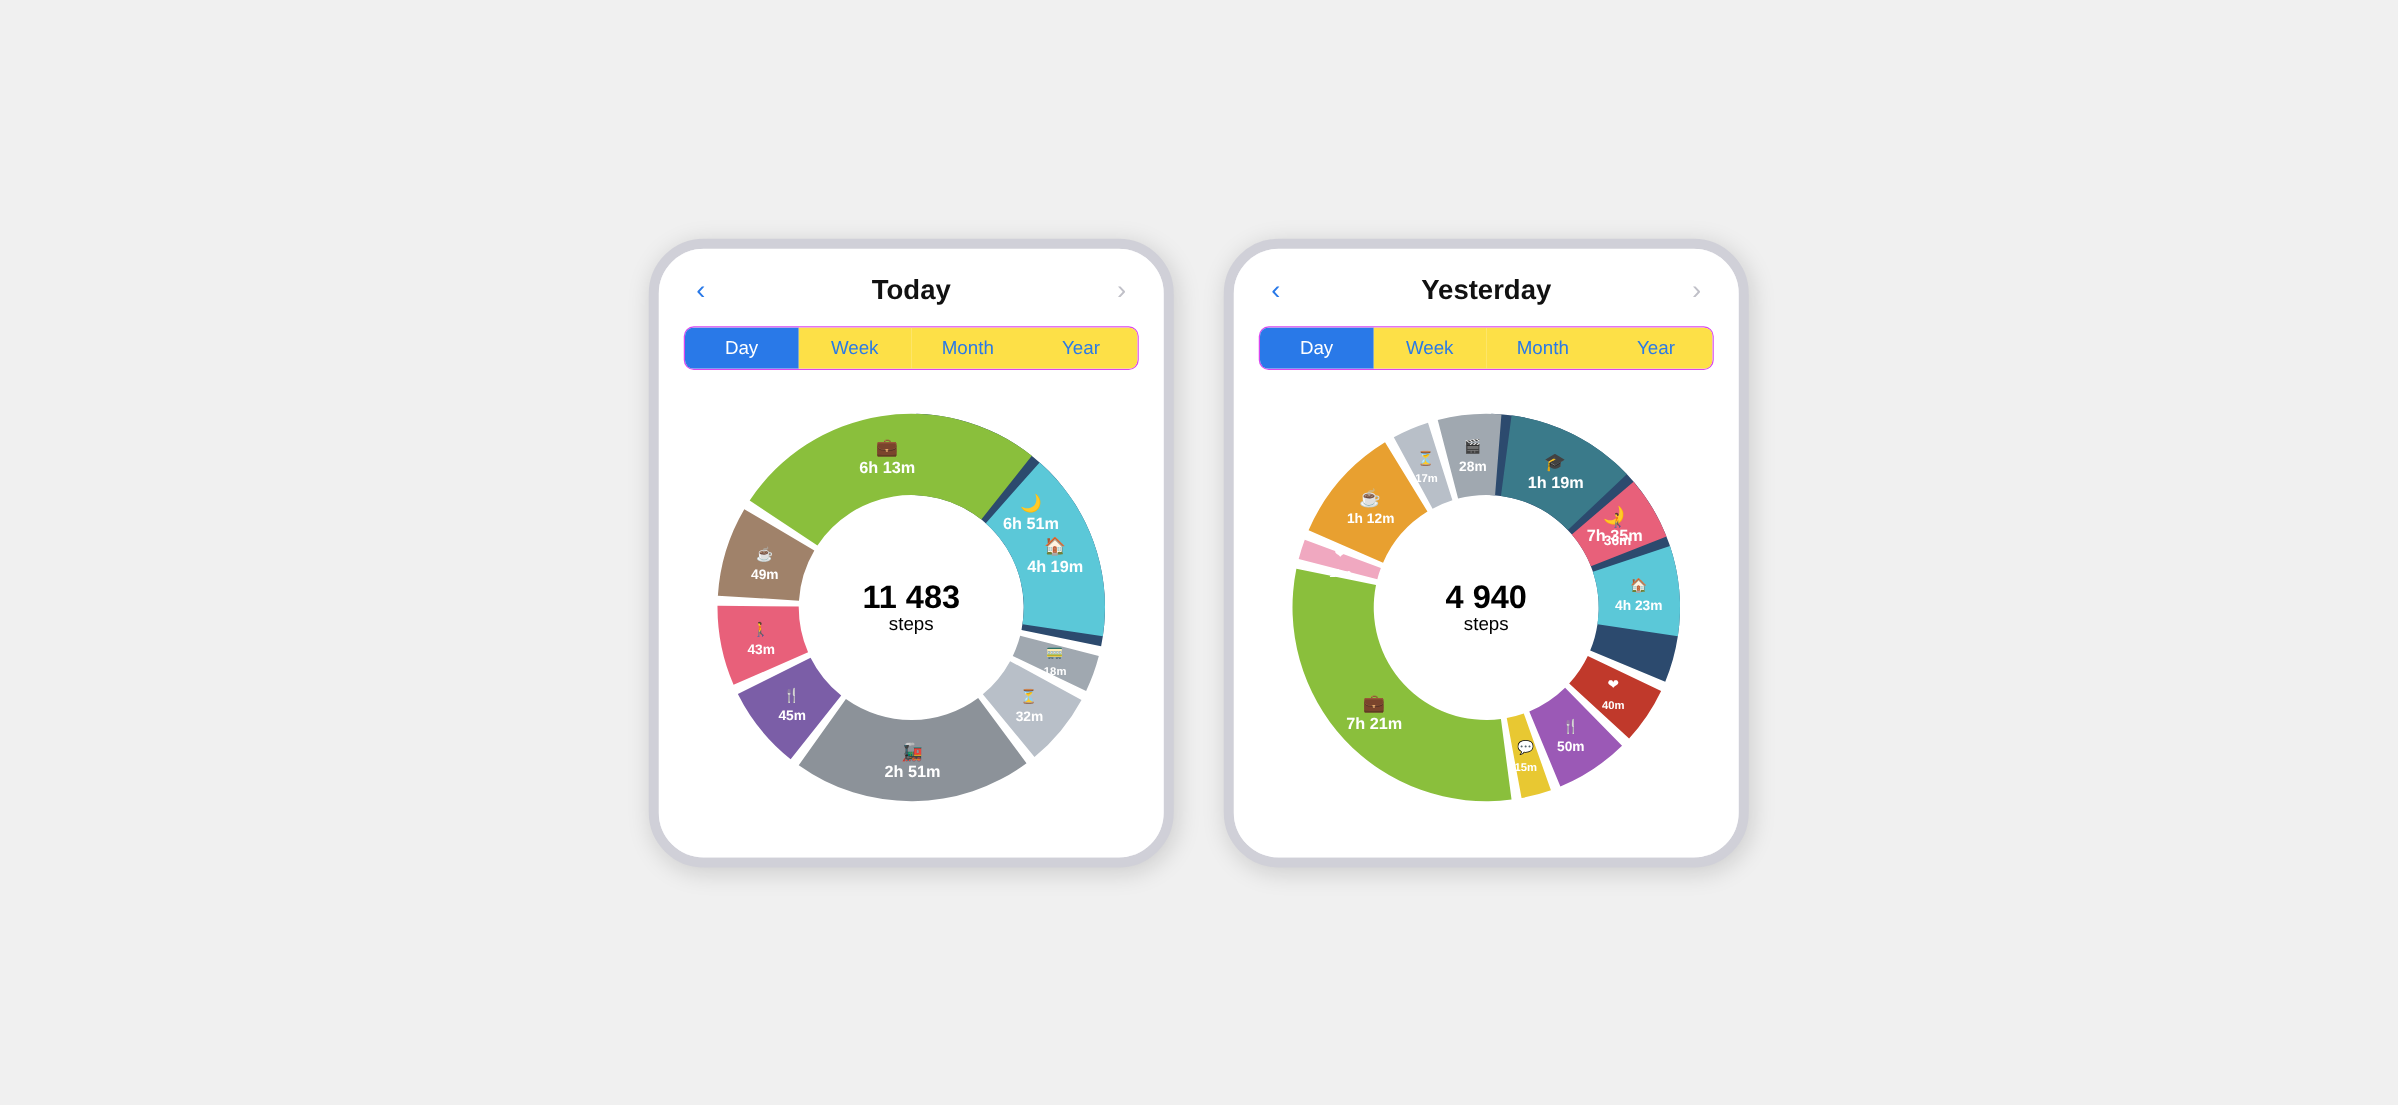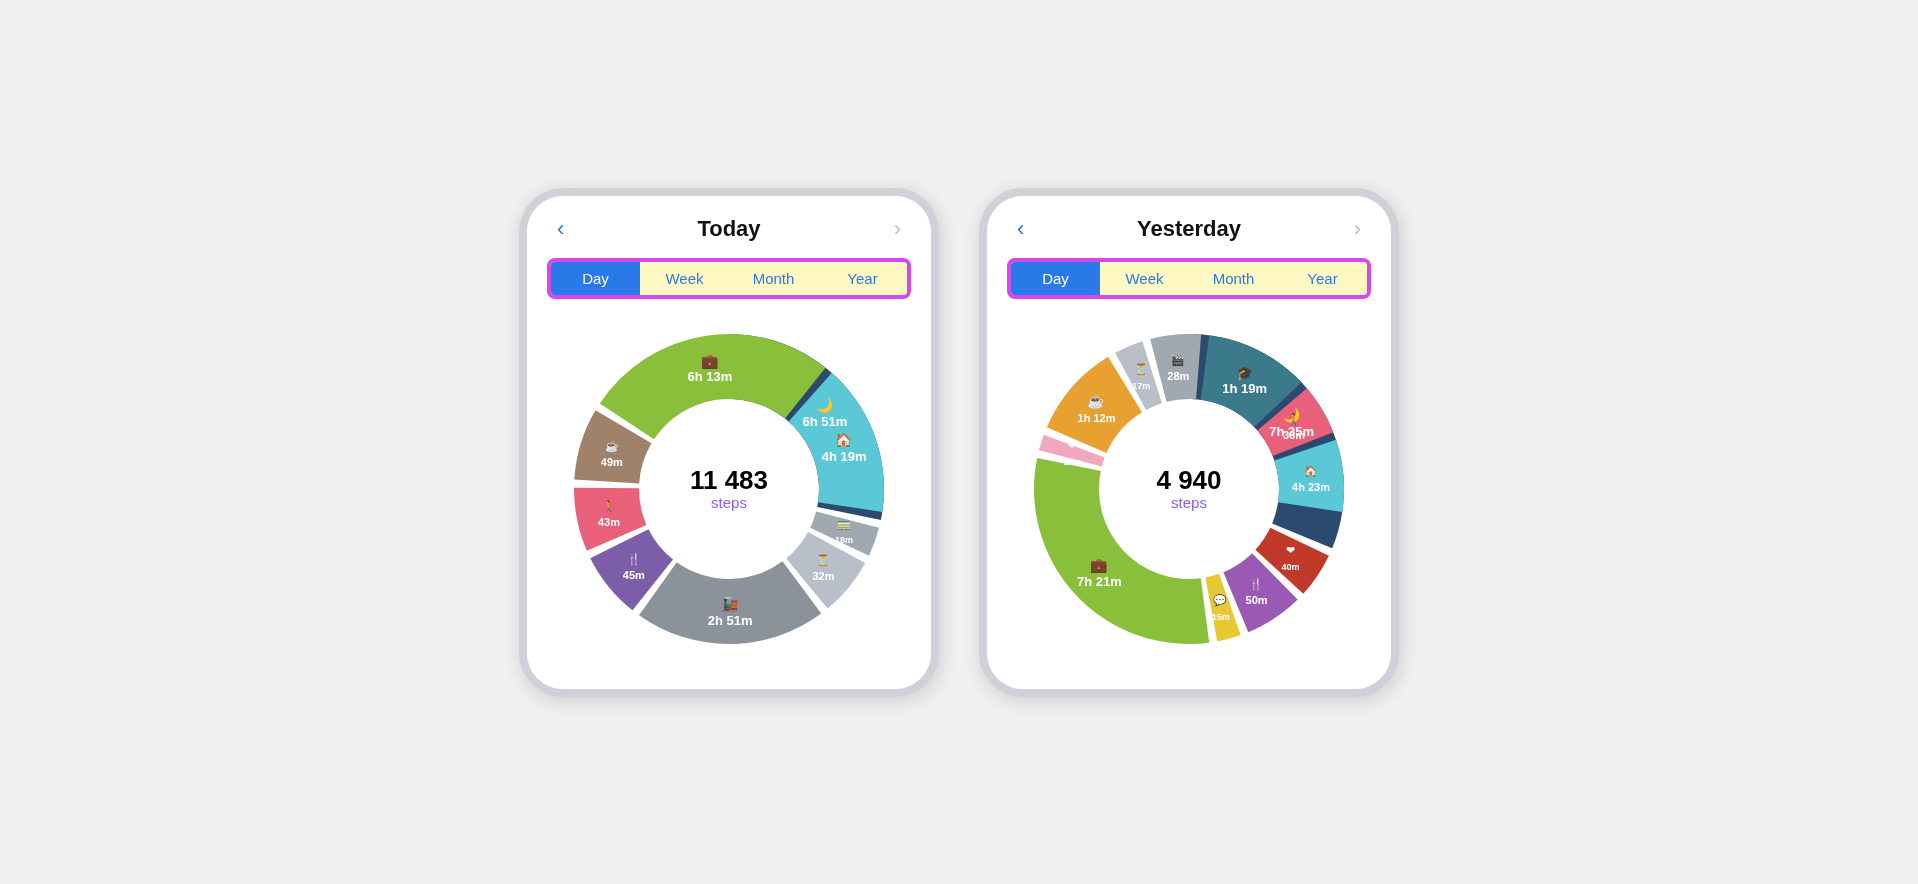--- a/index.html
+++ b/index.html
@@ -50,34 +50,34 @@
     .phone-header .nav-arrow.right { right: 0; color: #c0c0c8; }
     .phone-header .right-active { color: #2979e8; }
     .phone-title {
       font-size: 22px;
       font-weight: 700;
       color: #111;
       text-align: center;
     }
     .tab-bar {
       display: flex;
-      border: 4px solid #d946ef;
+      border: 1px solid #d946ef;
       border-radius: 8px;
       overflow: hidden;
       margin-bottom: 20px;
     }
     .tab-btn {
       flex: 1;
       padding: 8px 0;
       text-align: center;
       font-size: 15px;
       font-weight: 500;
       cursor: pointer;
       color: #2979e8;
-      background: #fef9c3;
+      background: #fde047;
     }
     .tab-btn.active {
       background: #2979e8;
       color: #fff;
     }
     .chart-area {
       display: flex;
       justify-content: center;
       align-items: center;
       position: relative;
@@ -96,21 +96,21 @@
       pointer-events: none;
     }
     .center-steps {
       font-size: 26px;
       font-weight: 800;
       color: #000000;
       line-height: 1.1;
     }
     .center-steps-sub {
       font-size: 15px;
-      color: #8b5cf6;
+      color: #000000;
       font-weight: 400;
     }
   </style>
 </head>
 <body>
 
 <div class="phones-container">
 <div class="phone">
       <div class="phone-inner">
         <div class="phone-header">

